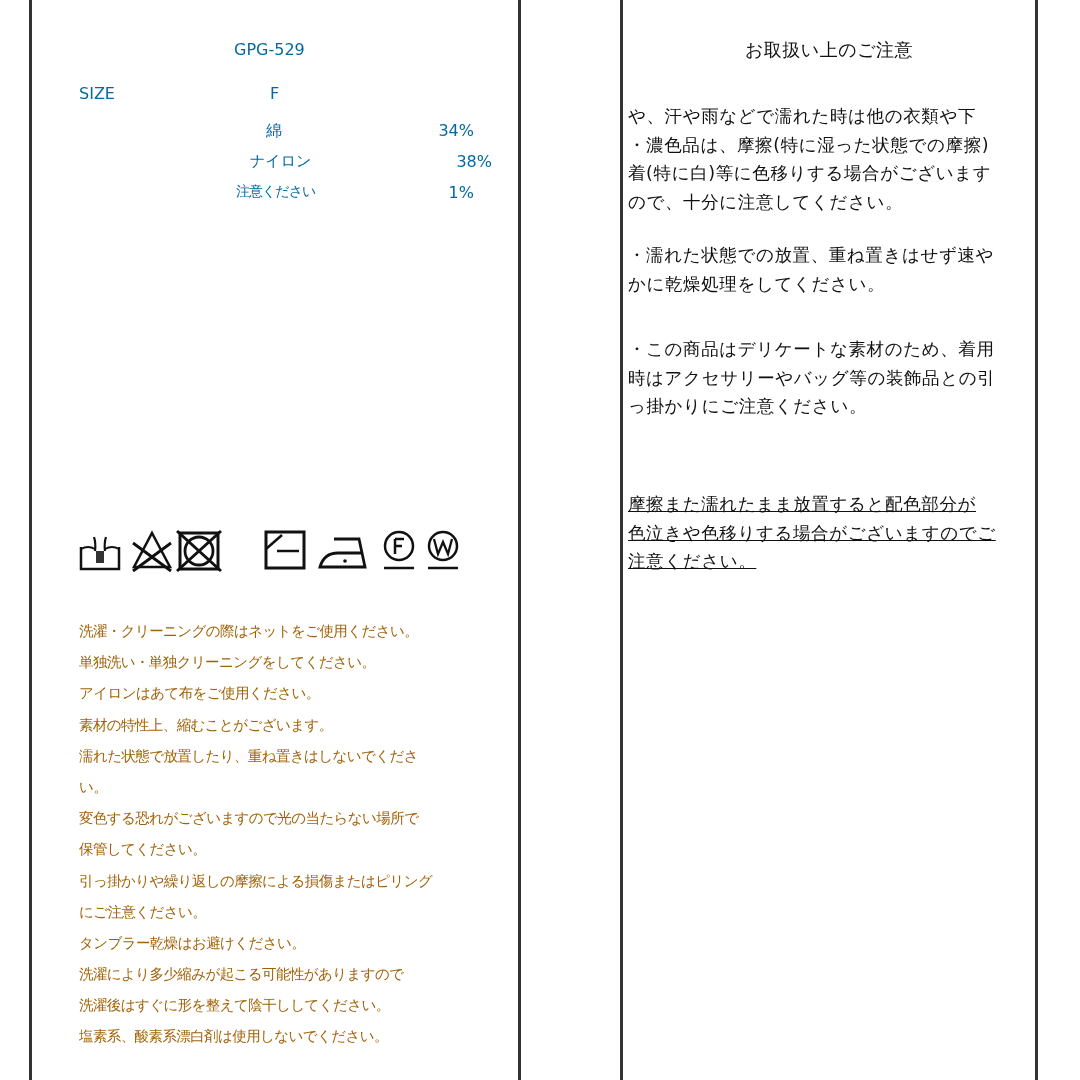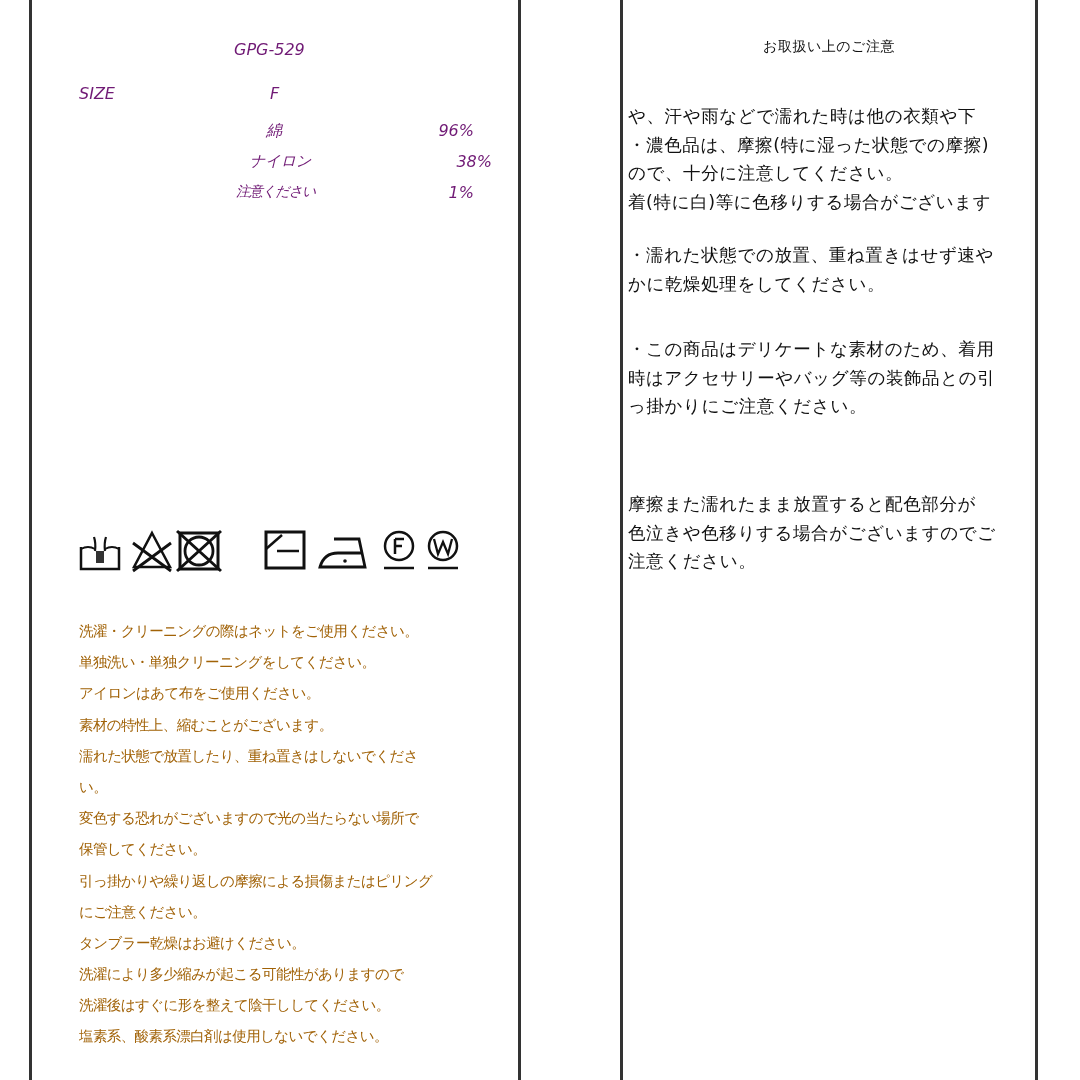--- a/index.html
+++ b/index.html
@@ -8,52 +8,52 @@
       font-family: "DejaVu Sans", "Liberation Sans", sans-serif; color:#1a1a1a;
     }
     .panel {
       position:absolute; top:-4px; height:1100px; box-sizing:border-box;
       border-left:3px solid #333; border-right:3px solid #333;
     }
     #left-panel { left:29px; width:492px; }
     #right-panel { left:620px; width:418px; }
 
     .abs { position:absolute; white-space:nowrap; }
-    .lbl { font-size:16px; color:#701a75;font-style:italic; }
+    .lbl { font-size:16px; color:#0369a1; }
 
     
     #model-code { left:202px; top:44px; font-size:16px; }
     #size-label { left:47px; top:88px; }
     #size-value { left:238px; top:88px; }
     .mat-row .pct { position:absolute; text-align:right; width:80px; }
 
     
     #care-icons { position:absolute; left:46px; top:533px; height:44px; }
     #care-icons svg { position:absolute; top:0; }
 
     
     #care-list { position:absolute; left:47px; top:620px; margin:0; padding:0; list-style:none; }
     #care-list li { font-size:14.5px; line-height:31.2px; height:31.2px; letter-spacing:-0.6px; color:#a16207; white-space:nowrap; }
 
     
-    #right-title { position:absolute; left:0; width:412px; top:42px; text-align:center; font-size:14px; letter-spacing:0.5px; color:#111; }
+    #right-title { position:absolute; left:0; width:412px; top:42px; text-align:center; font-size:18px; letter-spacing:0.5px; color:#111; }
     .notice { position:absolute; left:5px; width:410px; font-size:17.5px; line-height:28.5px; letter-spacing:0.6px; color:#111; }
     .notice span { display:block; white-space:nowrap; }
   </style>
 </head>
 <body>
 
 <div class="panel" id="left-panel">
   <div class="abs lbl" id="model-code">GPG-529</div>
   <div class="abs lbl" id="size-label">SIZE</div>
   <div class="abs lbl" id="size-value">F</div>
 
   <div class="mat-row">
     <span class="abs lbl" style="left:234px;top:125px;">綿</span>
-    <span class="abs lbl pct" style="left:362px;top:125px;">96%</span>
+    <span class="abs lbl pct" style="left:362px;top:125px;">34%</span>
   </div>
   <div class="mat-row">
     <span class="abs lbl" style="left:218px;top:156px;font-size:15px;">ナイロン</span>
     <span class="abs lbl pct" style="left:380px;top:156px;">38%</span>
   </div>
   <div class="mat-row">
     <span class="abs lbl" style="left:204px;top:187px;font-size:14px;letter-spacing:-1px;">注意ください</span>
     <span class="abs lbl pct" style="left:362px;top:187px;">1%</span>
   </div>
 
@@ -118,30 +118,30 @@
     <li>塩素系、酸素系漂白剤は使用しないでください。</li>
   </ul>
 </div>
 
 <div class="panel" id="right-panel">
   <div id="right-title">お取扱い上のご注意</div>
 
   <div class="notice" style="top:106px;">
     <span>や、汗や雨などで濡れた時は他の衣類や下</span>
     <span>・濃色品は、摩擦(特に湿った状態での摩擦)</span>
+    <span>着(特に白)等に色移りする場合がございます</span>
     <span>ので、十分に注意してください。</span>
-    <span>着(特に白)等に色移りする場合がございます</span>
   </div>
   <div class="notice" style="top:245px;">
     <span>・濡れた状態での放置、重ね置きはせず速や</span>
     <span>かに乾燥処理をしてください。</span>
   </div>
   <div class="notice" style="top:339px;">
     <span>・この商品はデリケートな素材のため、着用</span>
     <span>時はアクセサリーやバッグ等の装飾品との引</span>
     <span>っ掛かりにご注意ください。</span>
   </div>
-  <div class="notice" style="top:494px;">
+  <div class="notice" style="top:494px;text-decoration:underline;">
     <span>摩擦また濡れたまま放置すると配色部分が</span>
     <span>色泣きや色移りする場合がございますのでご</span>
     <span>注意ください。</span>
   </div>
 </div>
 
 </body></html>

